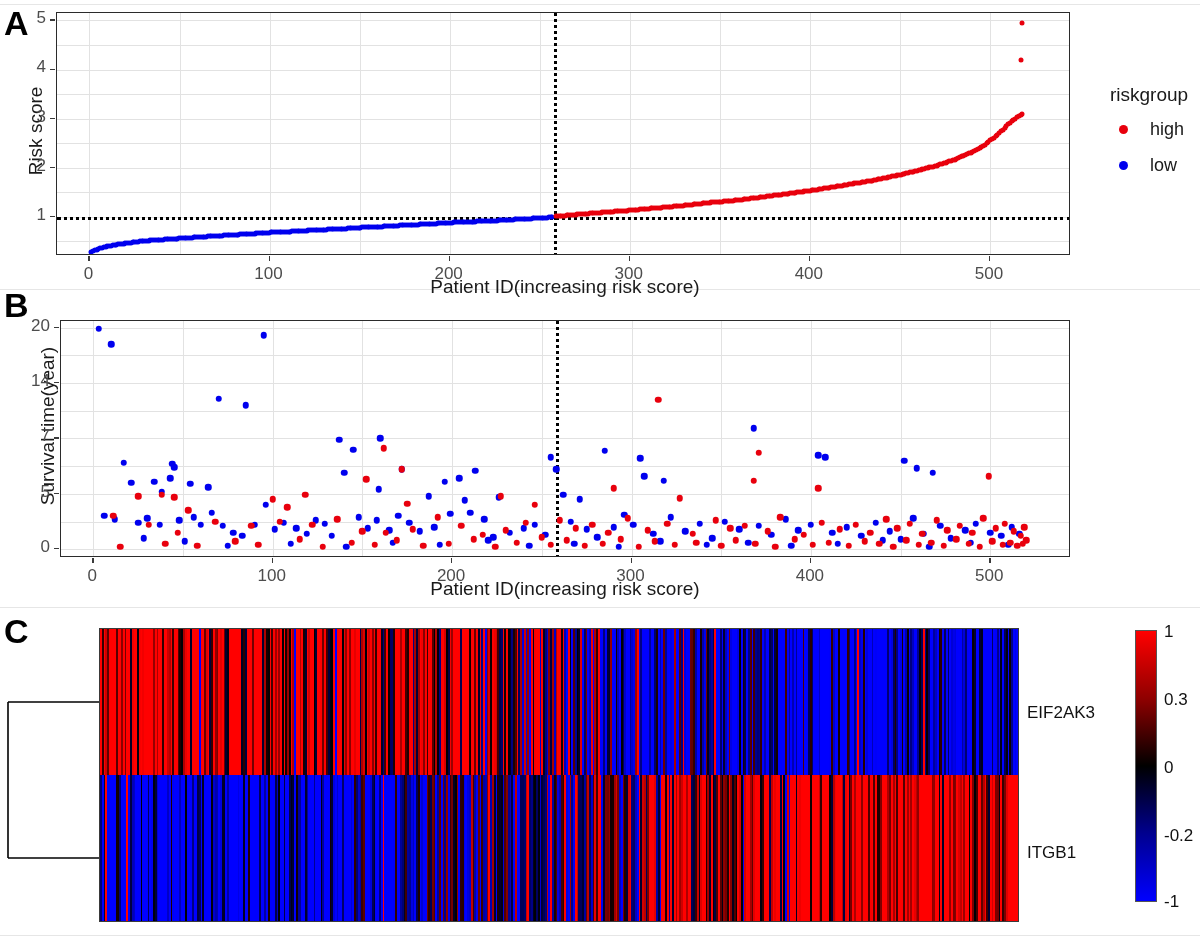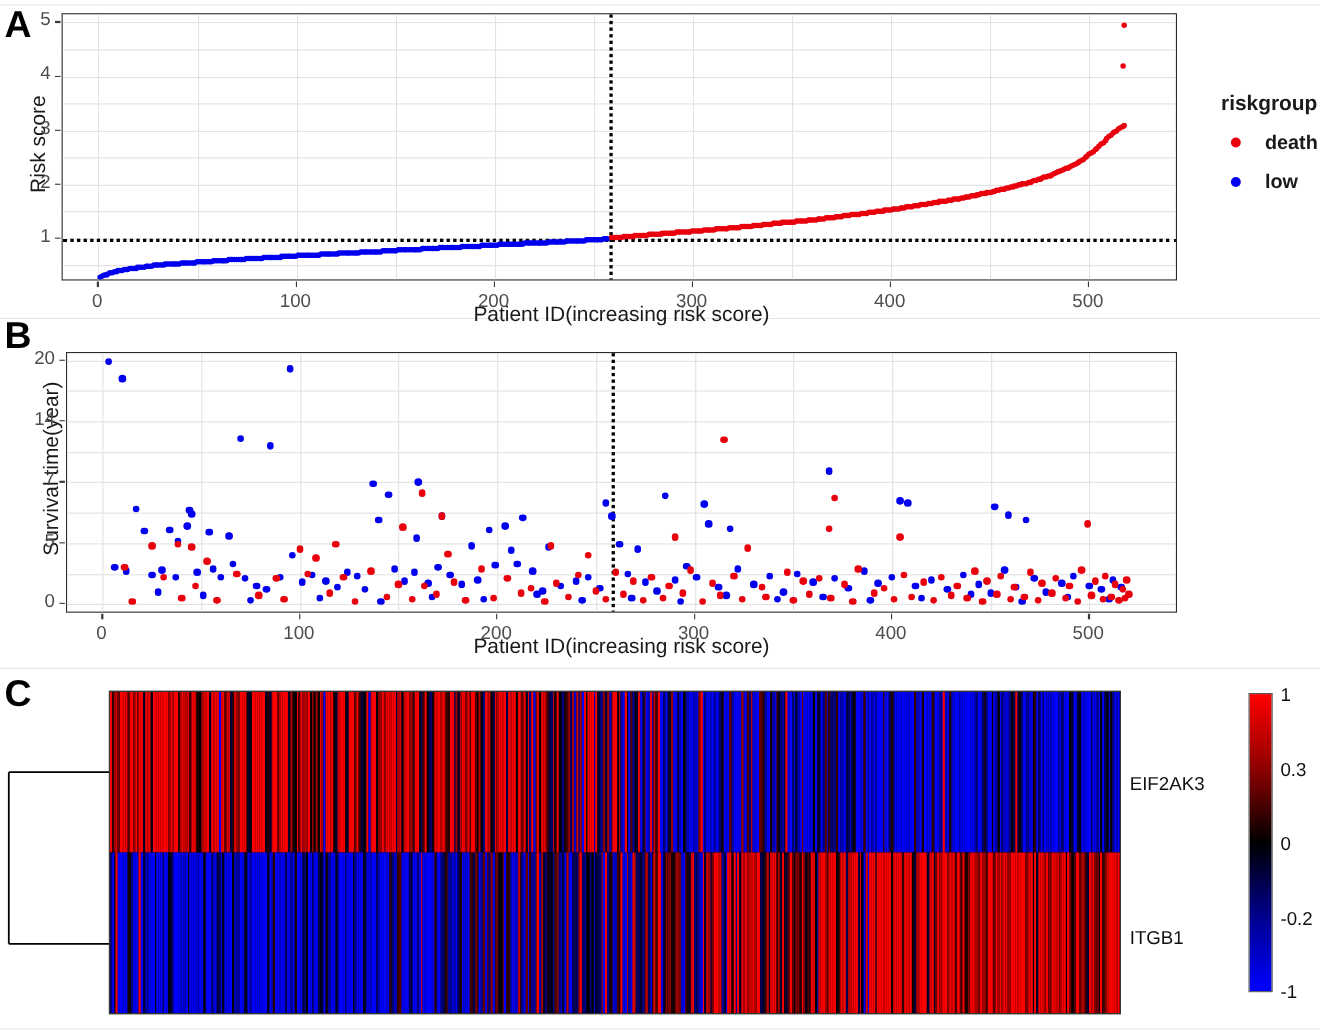--- a/index.html
+++ b/index.html
@@ -98,21 +98,21 @@
   }
 
   
   .dot {
     position: absolute;
     border-radius: 50%;
     transform: translate(-50%, -50%);
   }
 
   
-  .legend { position: absolute; font-weight: bold; }
+  .legend { position: absolute; }
   .legend-title {
     font-size: 19px;
     color: #1a1a1a;
     margin-bottom: 14px;
     white-space: nowrap;
   }
   .legend-row {
     display: flex;
     align-items: center;
     margin-bottom: 18px;
@@ -746,21 +746,21 @@
     </div>
 
   <div class="axis-label-x" style="left:340px; top:276px; width:450px;">Patient ID(increasing risk score)</div>
 
   <div class="legend" id="legendA" style="left:1110px; top:84px;">
     <div class="legend-title">riskgroup</div>
     <div class="legend-row">
       <span class="legend-key">
         <span class="legend-swatch" id="lgA0" style="background: rgb(232, 0, 13);"></span>
       </span>
-      <span class="legend-text">death</span>
+      <span class="legend-text">high</span>
     </div>
     <div class="legend-row">
       <span class="legend-key">
         <span class="legend-swatch" id="lgA1" style="background: rgb(0, 0, 238);"></span>
       </span>
       <span class="legend-text">low</span>
     </div>
   </div>
 
   <div class="panel-letter" style="left:4px; top:288px;">B</div>

